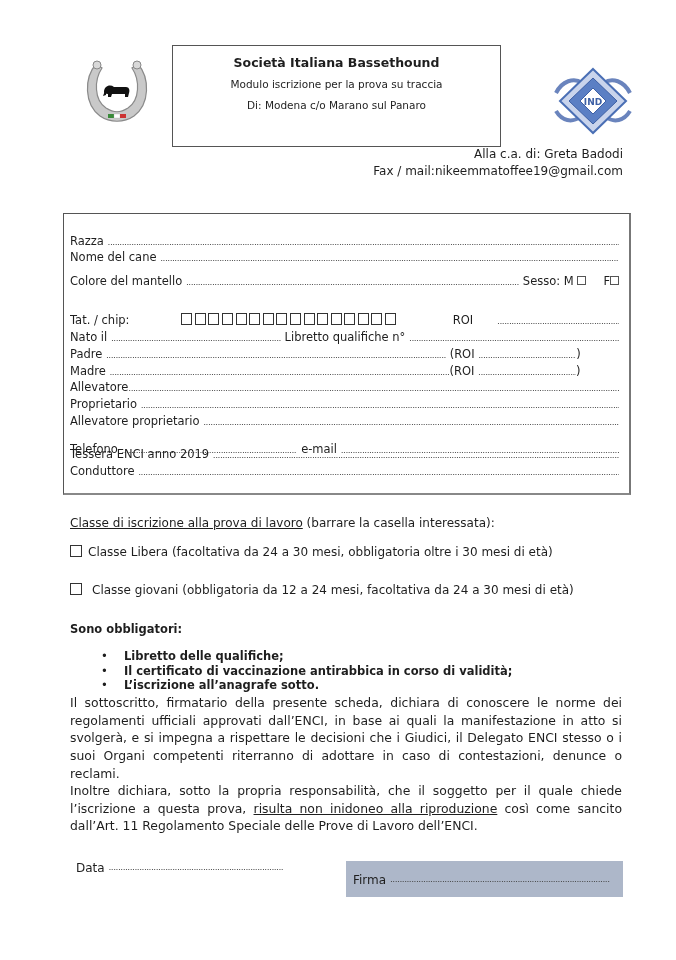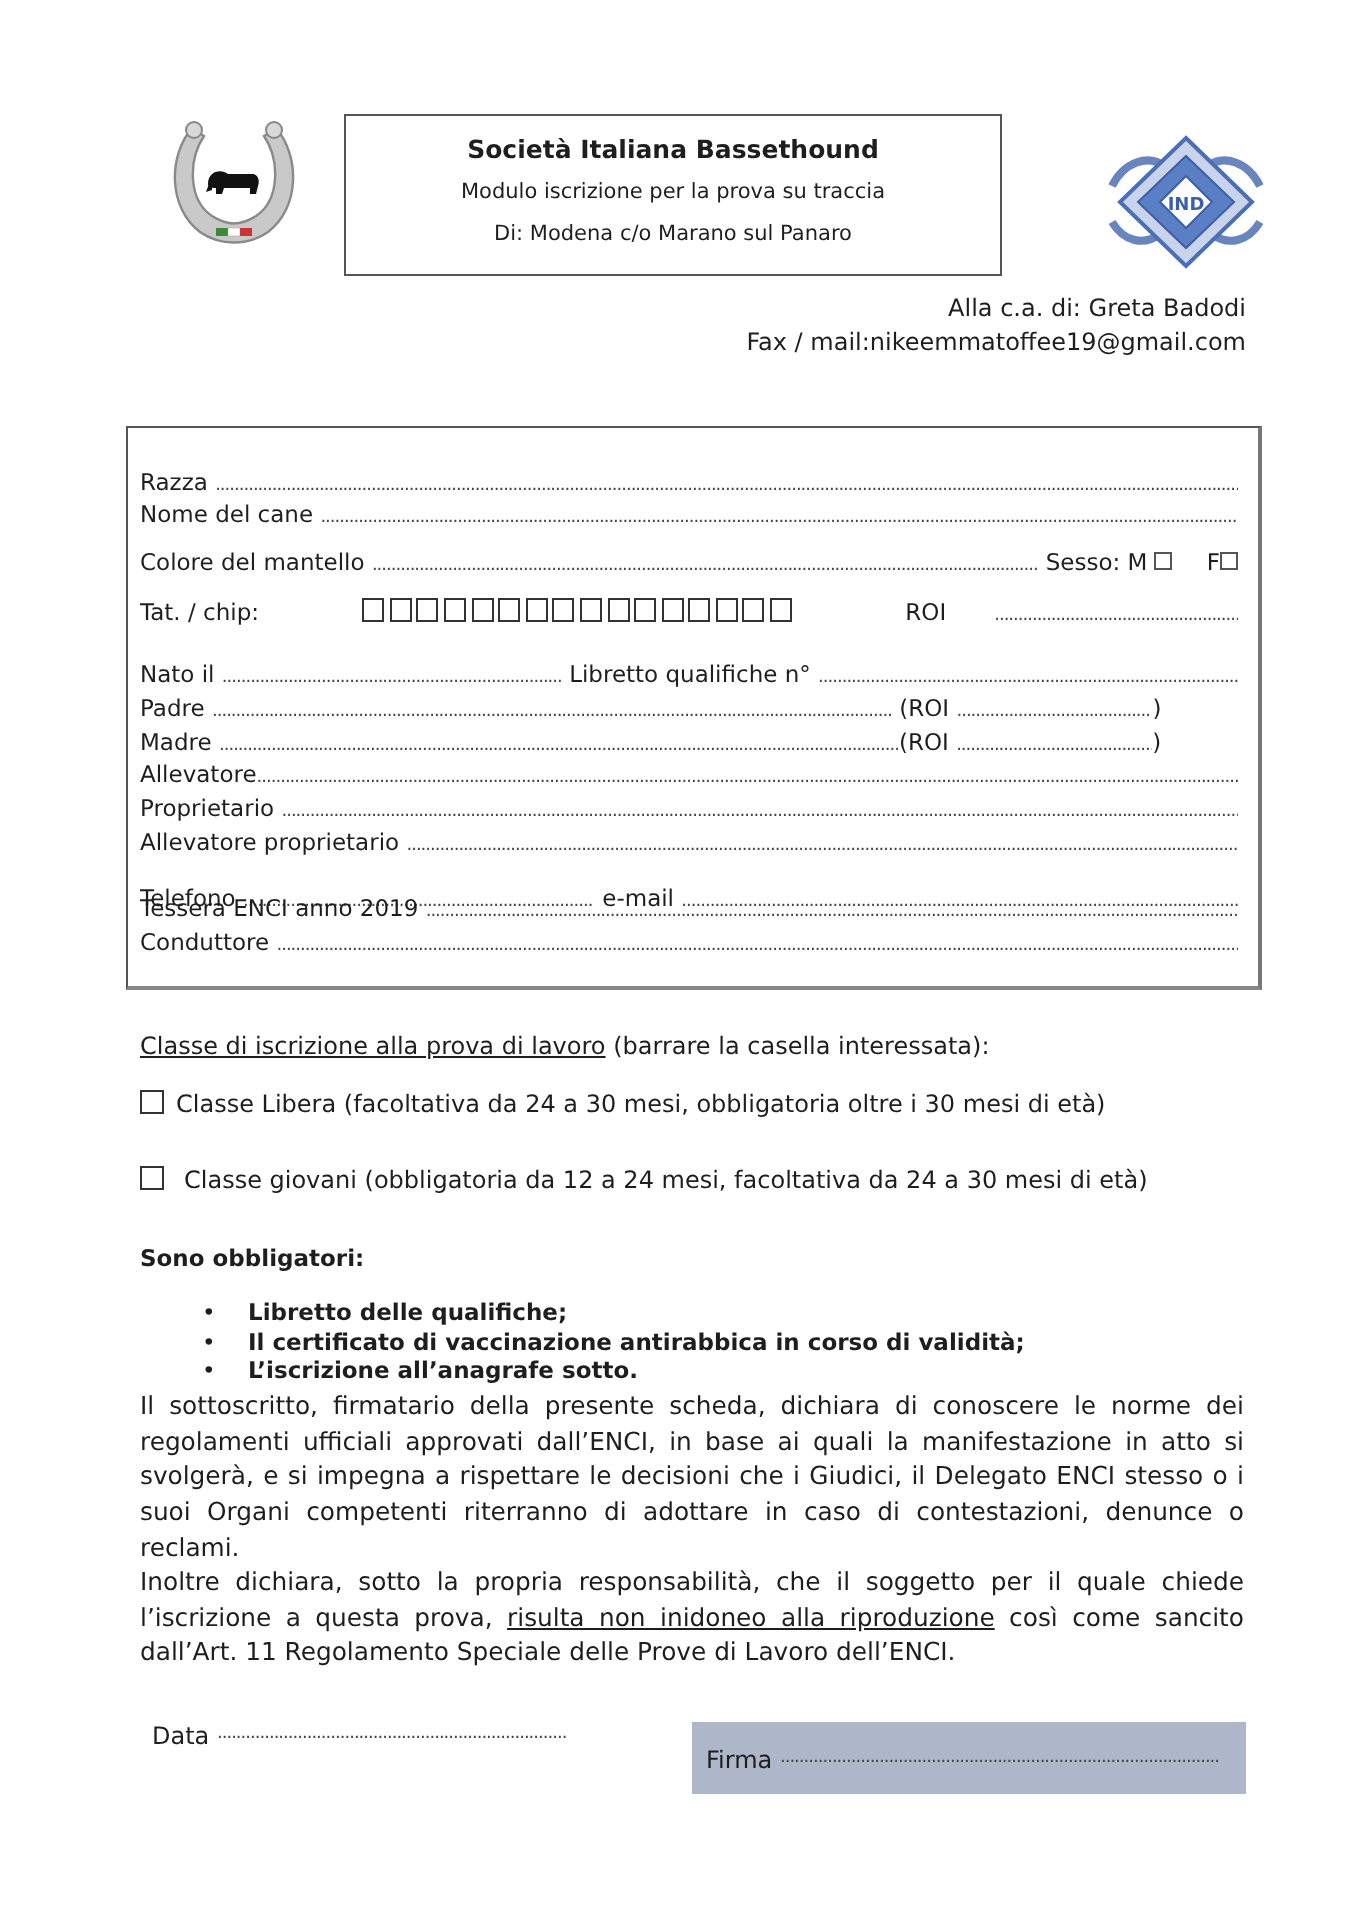--- a/index.html
+++ b/index.html
@@ -1,21 +1,21 @@
 <!DOCTYPE html>
 <html><head>
 <meta charset="utf-8">
 <style>
   html, body { margin:0; padding:0; background:#ffffff; }
   body { width:676px; height:960px; position:relative; overflow:hidden;
          font-family:"DejaVu Sans", sans-serif; color:#1e1e1e; }
   .abs { position:absolute; }
   .logo-left { left:82px; top:56px; width:70px; height:70px; }
   .logo-right { left:552px; top:63px; width:82px; height:74px; }
-  .header-box { left:172px; top:57px; width:329px; height:81px; border:1px solid #555; box-sizing:border-box; text-align:center; }
+  .header-box { left:172px; top:45px; width:329px; height:102px; border:1px solid #555; box-sizing:border-box; text-align:center; }
   .header-box .title { font-weight:bold; font-size:12.5px; margin-top:9px; }
   .header-box .sub { font-size:10.5px; margin-top:8px;text-align:center; }
   .header-box .sub2 { font-size:10.5px; margin-top:9px; }
   .recipient { right:53px; top:146px; text-align:right; font-size:12px; line-height:17px; }
   .form-box { left:63px; top:213px; width:568px; height:282px; border:1px solid #555; border-right:2px solid #777; border-bottom:2px solid #888; box-sizing:border-box; }
   .row { position:absolute; left:6px; right:10px; font-size:11.5px; white-space:nowrap; overflow:hidden; display:flex; align-items:baseline; }
   .dots { flex:1; overflow:hidden; white-space:nowrap; letter-spacing:-0.5px; color:#444; font-size:9px; }
   .dots::after { content:"........................................................................................................................................................................................................................................................................................................................................"; }
   .fixdots { display:inline-block; overflow:hidden; white-space:nowrap; letter-spacing:-0.5px; color:#444; font-size:9px; vertical-align:baseline; }
   .fixdots::after { content:"........................................................................................................................................................"; }
@@ -79,21 +79,21 @@
   </div>
   <div class="row" style="top:36px;">
     <span>Nome del cane</span>&nbsp;<span class="dots"></span>
   </div>
   <div class="row" style="top:60px;">
     <span>Colore del mantello</span>&nbsp;<span class="dots"></span>&nbsp;
     <span>Sesso: M</span>&nbsp;<span class="smallbox"></span>
     <span class="sp" style="width:17px"></span>
     <span>F</span><span class="smallbox"></span>
   </div>
-  <div class="row" style="top:85px;gap:24px;">
+  <div class="row" style="top:99px;gap:24px;">
     <span>Tat. / chip:</span>&nbsp;
     <span id="chip-boxes"><span class="chipbox"></span><span class="chipbox"></span><span class="chipbox"></span><span class="chipbox"></span><span class="chipbox"></span><span class="chipbox"></span><span class="chipbox"></span><span class="chipbox"></span><span class="chipbox"></span><span class="chipbox"></span><span class="chipbox"></span><span class="chipbox"></span><span class="chipbox"></span><span class="chipbox"></span><span class="chipbox"></span><span class="chipbox"></span></span>
     <span class="sp" style="width:6px"></span>
     <span>ROI</span><span class="dots"></span>
   </div>
   <div class="row" style="top:116px;">
     <span>Nato il</span>&nbsp;<span class="fixdots" style="width:170px"></span>&nbsp;
     <span>Libretto qualifiche n°</span>&nbsp;<span class="dots"></span>
   </div>
   <div class="row" style="top:133px;">

